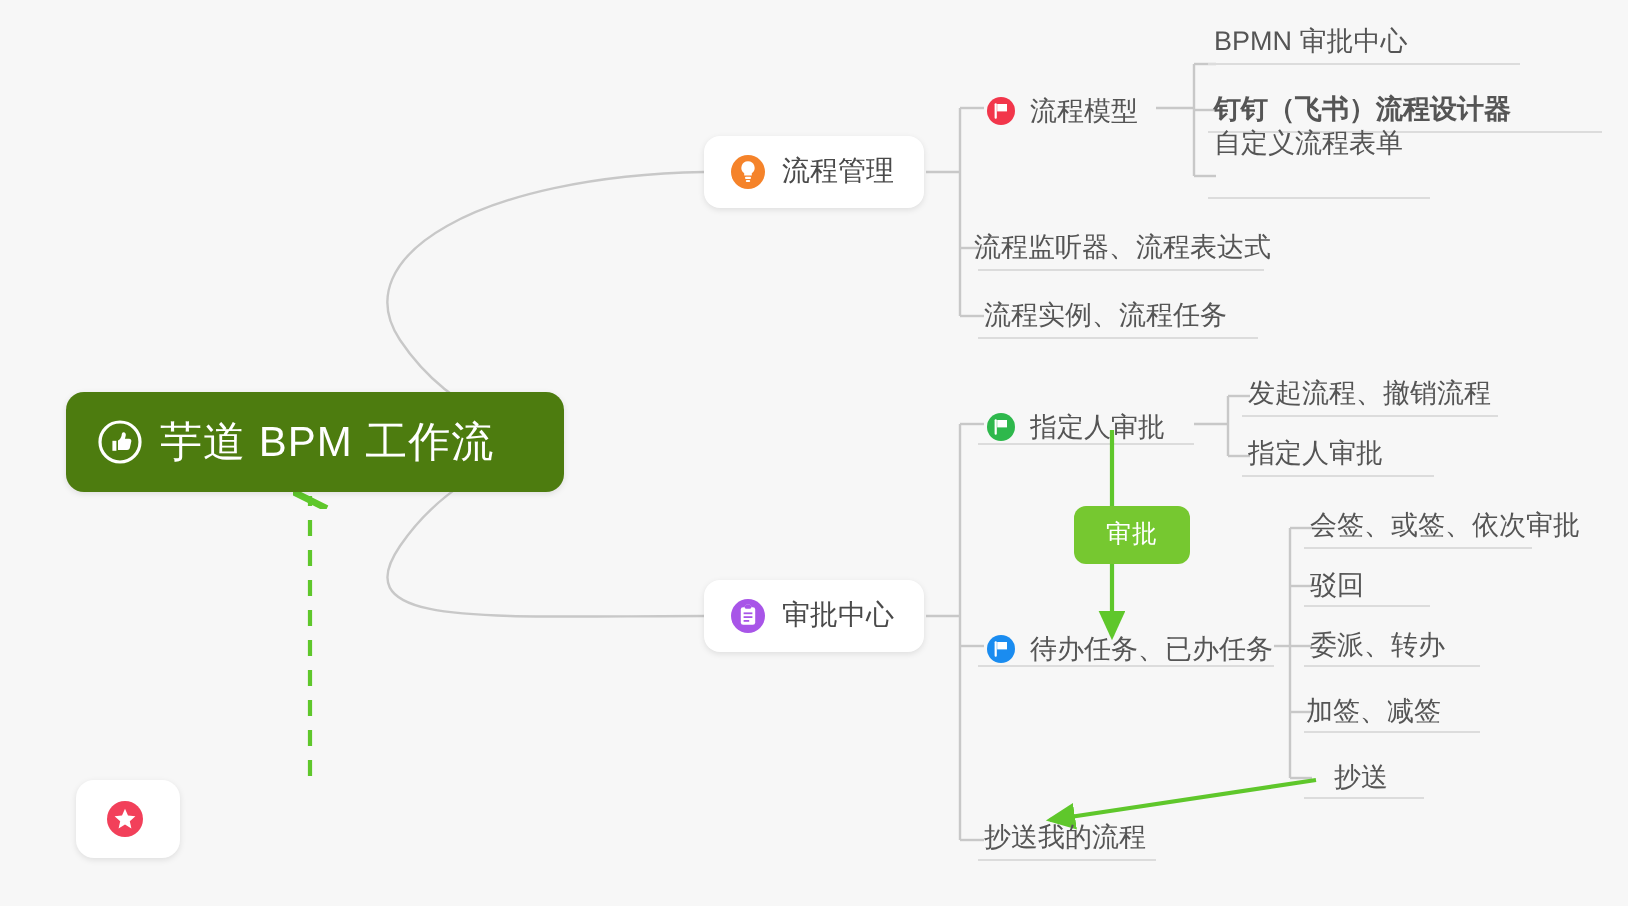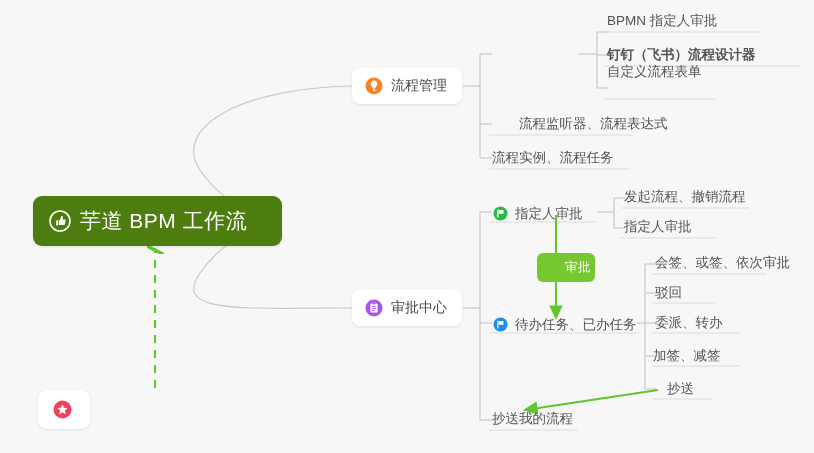--- a/index.html
+++ b/index.html
@@ -93,28 +93,27 @@
     align-items: center;
     justify-content: center;
     flex: 0 0 auto;
   }
   .icon svg { display: block; }
 
   
   #chip-approval {
     position: absolute;
     left: 537px; top: 253px;
-    width: 34px; height: 29px;
+    width: 58px; height: 29px;
     background: #76c830;
     border-radius: 6px;
     display: flex;
     align-items: center;
     justify-content: center;
     z-index: 3;
-    padding-left: 24px;
   }
   #chip-approval .chip-label {
     color: #ffffff;
     font-size: 12.5px;
     letter-spacing: 0.5px;
   }
 </style>
 </head>
 <body>
 
@@ -225,26 +224,36 @@
 
   <div class="pill-node" id="node-integration">
     <span class="icon">
       <svg width="19" height="19" viewBox="0 0 19 19">
         <circle cx="9.5" cy="9.5" r="9" fill="#f2405a"></circle>
         <path d="M9.5 4.4 L11.0 7.8 L14.7 8.1 L11.9 10.6 L12.7 14.2 L9.5 12.3 L6.3 14.2 L7.1 10.6 L4.3 8.1 L8.0 7.8 z" fill="#ffffff"></path>
       </svg>
     </span>
   </div>
 
-
-  <div class="leaf" style="left:517px; top:112px;">流程监听器、流程表达式</div>
+  <div class="leaf withicon" style="left:491px; top:44px;">
+    <span class="icon">
+      <svg width="15" height="15" viewBox="0 0 15 15">
+        <circle cx="7.5" cy="7.5" r="7" fill="#f2364b"></circle>
+        <rect x="4.3" y="3.6" width="1.1" height="7.8" rx="0.5" fill="#ffffff"></rect>
+        <path d="M5.6 4.0 h4.9 v3.7 h-4.9 z" fill="#ffffff"></path>
+      </svg>
+    </span>
+    <span class="leaf-label">流程模型</span>
+  </div>
+
+  <div class="leaf" style="left:485px; top:112px;">流程监听器、流程表达式</div>
 
   <div class="leaf" style="left:490px; top:146px;">流程实例、流程任务</div>
 
-  <div class="leaf" style="left:605px; top:9px;">BPMN 指定人审批</div>
+  <div class="leaf" style="left:605px; top:9px;">BPMN 审批中心</div>
 
   <div class="leaf" style="left:605px; top:43px;font-weight:bold;">钉钉（飞书）流程设计器</div>
 
   <div class="leaf" style="left:605px; top:60px;">自定义流程表单</div>
 
   <div class="leaf withicon" style="left:491px; top:202px;">
     <span class="icon">
       <svg width="15" height="15" viewBox="0 0 15 15">
         <circle cx="7.5" cy="7.5" r="7" fill="#2eb84c"></circle>
         <rect x="4.3" y="3.6" width="1.1" height="7.8" rx="0.5" fill="#ffffff"></rect>

